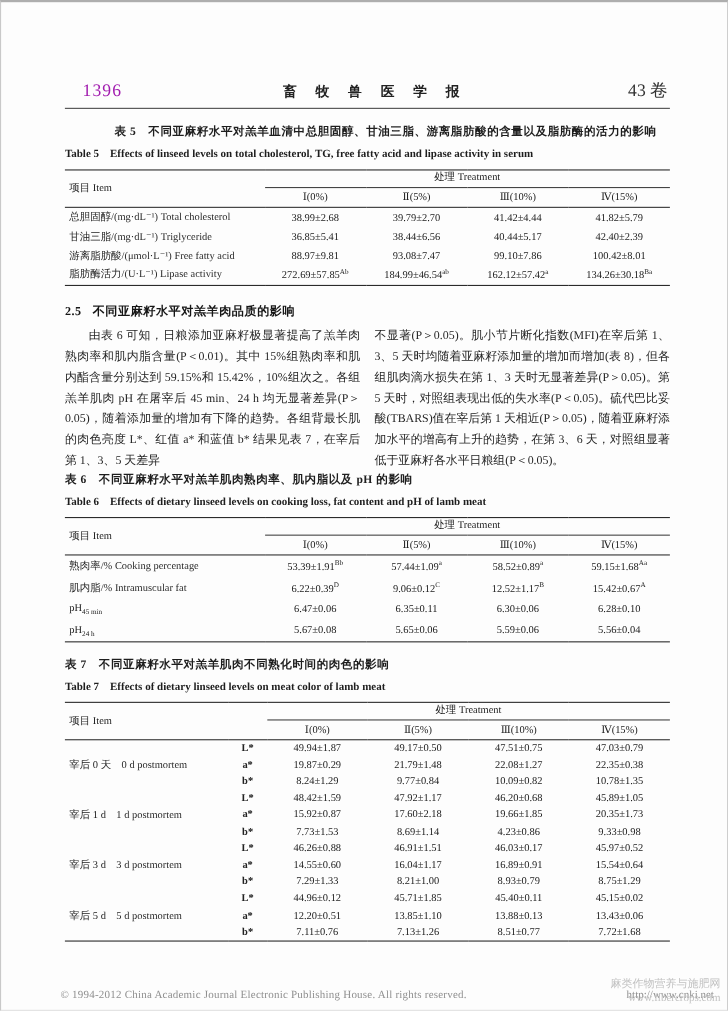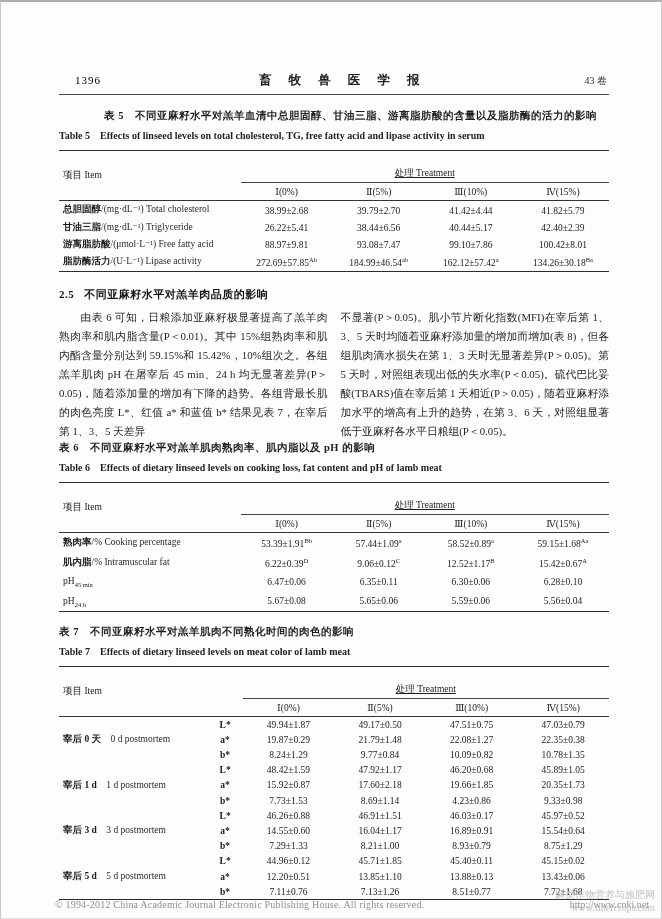--- a/index.html
+++ b/index.html
@@ -8,40 +8,40 @@
   .page {
     position:relative; width:662px; height:919px; margin:0 auto; overflow:hidden;
     background:#fdfdfd;
     border-top:2px solid #aeaeae; border-left:1px solid #c9c9c9;
     border-right:1px solid #c9c9c9; border-bottom:1px solid #e2e2e2;
   }
   .content { padding:0 52px 0 58px; }
 
   
   .jheader { display:flex; align-items:baseline; justify-content:space-between; padding-top:70px; }
-  .pageno { font-size:11px; letter-spacing:1px; color:#000000; padding-left:16px; }
+  .pageno { font-size:16px; letter-spacing:1px; color:#a21caf; padding-left:16px; }
   .jtitle { font-size:12.5px; font-weight:bold; letter-spacing:7px; color:#222; }
-  .vol { font-size:10px; color:#333; padding-right:2px; }
+  .vol { font-size:16px; color:#333; padding-right:2px; }
   .hrule { border-top:1.2px solid #4a4a4a; margin-top:5px; }
 
   
   .cap-zh { font-size:10.5px; font-weight:bold; color:#1e1e1e; letter-spacing:0.5px; }
   .cap-en { font-size:10px; font-weight:bold; color:#1e1e1e; margin-top:6px; }
 
   
   table { width:100%; border-collapse:collapse; table-layout:fixed; }
   table.tbl { border-top:1.4px solid #2b2b2b; border-bottom:1.4px solid #2b2b2b; margin-top:7px; }
   .tbl th, .tbl td { font-weight:normal; font-size:9.5px; color:#222; vertical-align:middle; }
-  .tbl thead .treat { border-bottom:0.8px solid #444; font-size:9.5px; padding:16px 0 2px;text-decoration:underline; }
+  .tbl thead .treat { border-bottom:0.8px solid #444; font-size:9.5px; padding:0 0 2px; }
   .tbl thead .cols th { text-align:center; padding:3px 0 3px; }
   .tbl thead { border-bottom:0.9px solid #333; }
   .tbl .item-h { text-align:left; padding-left:4px; font-size:9.5px; }
   .tbl td { text-align:center; padding:2.2px 0; }
   .tbl td.lab { text-align:left; padding-left:4px; white-space:nowrap; }
-  .zh { font-weight:bold; color:#1b1b1b; }
+  .zh { font-weight:normal; color:#1b1b1b; }
   .unit, .en-l { color:#2a2a2a; }
   sup { font-size:6.5px; vertical-align:super; }
   sub { font-size:6.5px; }
   .t6 td { padding:3.6px 0; }
   .t7 td { padding:2.6px 0; }
   .t7 td.day { text-align:left; padding-left:4px; white-space:nowrap; }
   .t7 td.sub { text-align:center; font-weight:bold; }
 
   
   .sec { margin-top:15px; }
@@ -99,21 +99,21 @@
       <tbody>
         <tr>
           <td class="lab"><span class="zh">总胆固醇</span><span class="unit">/(mg·dL⁻¹)</span> <span class="en-l">Total cholesterol</span></td>
           <td><span>38.99±2.68</span><sup></sup></td>
           <td><span>39.79±2.70</span><sup></sup></td>
           <td><span>41.42±4.44</span><sup></sup></td>
           <td><span>41.82±5.79</span><sup></sup></td>
         </tr>
         <tr>
           <td class="lab"><span class="zh">甘油三脂</span><span class="unit">/(mg·dL⁻¹)</span> <span class="en-l">Triglyceride</span></td>
-          <td><span>26.22±5.41</span><sup></sup></td>
+          <td><span>36.85±5.41</span><sup></sup></td>
           <td><span>38.44±6.56</span><sup></sup></td>
           <td><span>40.44±5.17</span><sup></sup></td>
           <td><span>42.40±2.39</span><sup></sup></td>
         </tr>
         <tr>
           <td class="lab"><span class="zh">游离脂肪酸</span><span class="unit">/(μmol·L⁻¹)</span> <span class="en-l">Free fatty acid</span></td>
           <td><span>88.97±9.81</span><sup></sup></td>
           <td><span>93.08±7.47</span><sup></sup></td>
           <td><span>99.10±7.86</span><sup></sup></td>
           <td><span>100.42±8.01</span><sup></sup></td>

